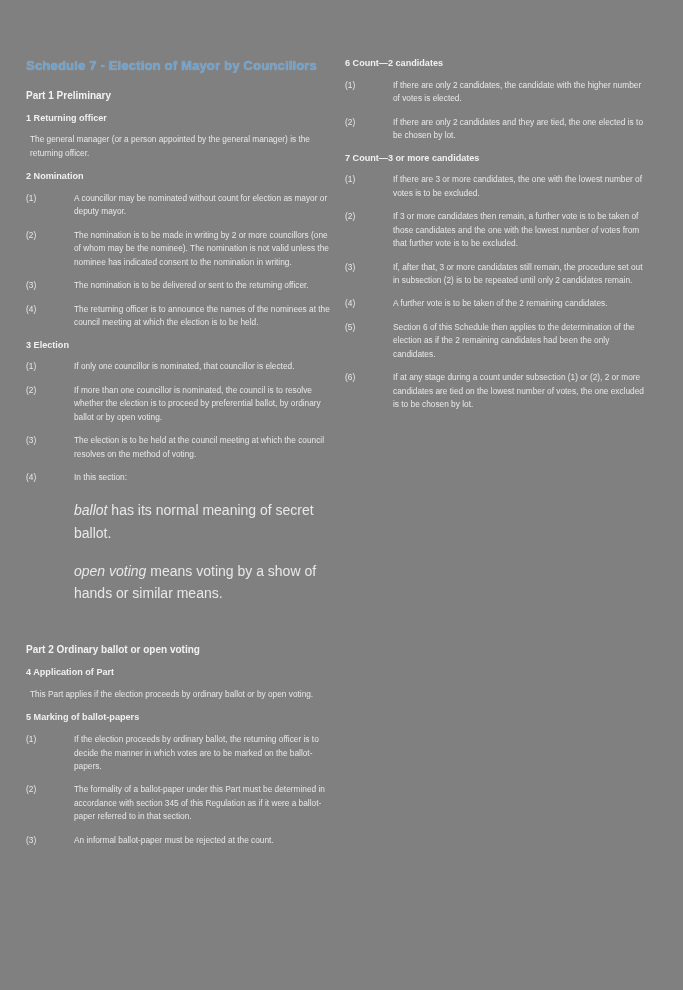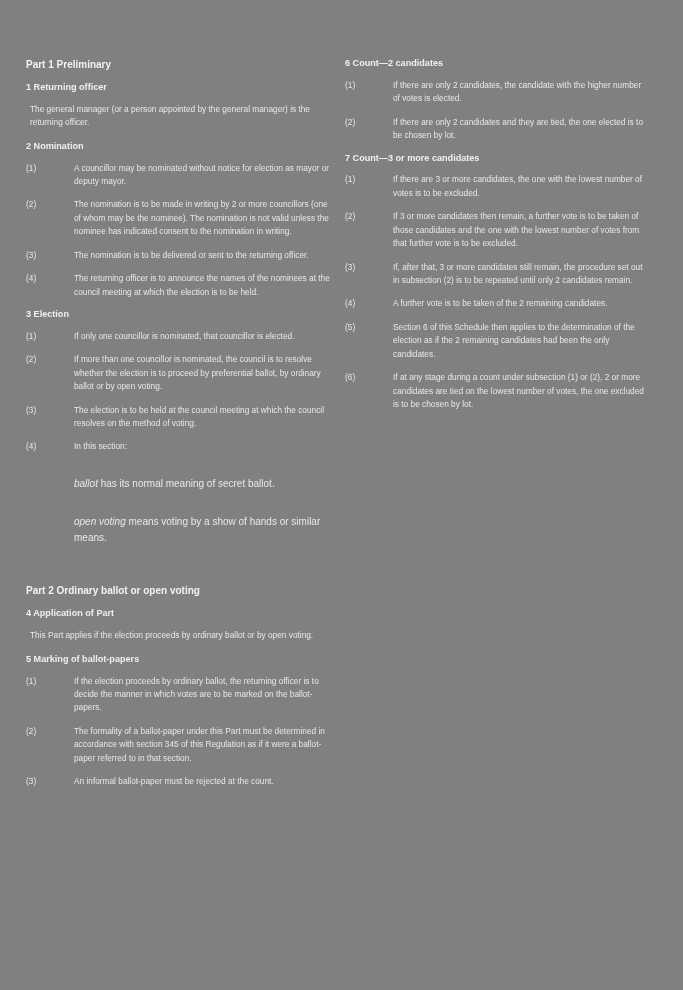--- a/index.html
+++ b/index.html
@@ -82,51 +82,52 @@
     line-height: 1.62;
   }
   .subsec-body {
     flex: 1 1 auto;
     color: #e8e8e8;
     font-size: 8.3px;
     line-height: 1.62;
   }
   .def-line {
     color: #e8e8e8;
-    font-size: 10px;
-    line-height: 1.62;
-    margin: 22px 0 0 0;
+    font-size: 14px;
+    line-height: 1.62;
+    margin: 15px 0 0 0;
   }
   .def-line .term {
     font-style: italic;
   }
   .subsec-body .intro {
     display: block;
     margin-bottom: 2px;
   }
 </style>
 </head>
 <body>
 
 <div class="page">
   <div class="columns">
 
     <div class="col col-left">
 
+      <h1 class="sched-title">Schedule 7 - Election of Mayor by Councillors</h1>
 
       <h2 class="part-heading">Part 1 Preliminary</h2>
 
       <h3 class="sec-heading">1 Returning officer</h3>
       <p class="body-text">The general manager (or a person appointed by the general manager) is the returning officer.</p>
 
       <h3 class="sec-heading">2 Nomination</h3>
 
       <div class="subsec">
         <span class="subsec-num">(1)</span>
-        <span class="subsec-body">A councillor may be nominated without notice for election as mayor or deputy mayor.</span>
+        <span class="subsec-body">A councillor may be nominated without count for election as mayor or deputy mayor.</span>
       </div>
       <div class="subsec">
         <span class="subsec-num">(2)</span>
         <span class="subsec-body">The nomination is to be made in writing by 2 or more councillors (one of whom may be the nominee). The nomination is not valid unless the nominee has indicated consent to the nomination in writing.</span>
       </div>
       <div class="subsec">
         <span class="subsec-num">(3)</span>
         <span class="subsec-body">The nomination is to be delivered or sent to the returning officer.</span>
       </div>
       <div class="subsec">

